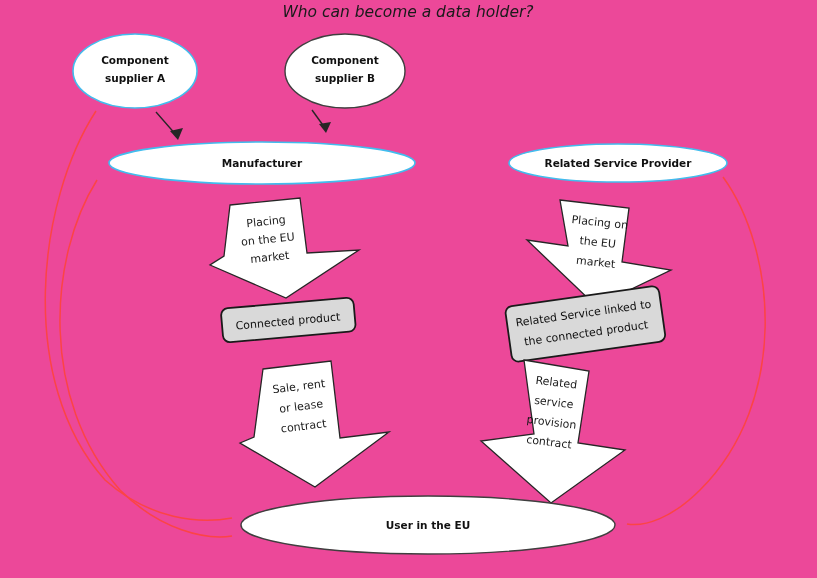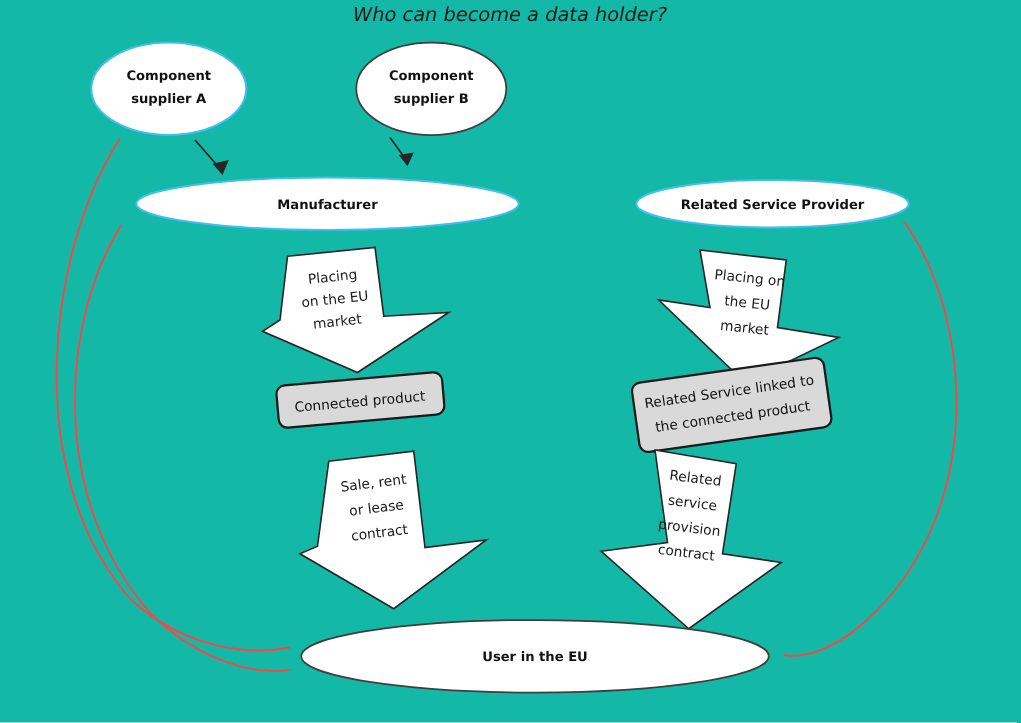--- a/index.html
+++ b/index.html
@@ -7,21 +7,21 @@
     padding: 0;
     background: #ffffff;
   }
   body {
     font-family: "Liberation Sans", sans-serif;
   }
   #canvas {
     position: relative;
     width: 817px;
     height: 578px;
-    background: #14b8a6;
+    background: #ec4899;
     overflow: hidden;
   }
   svg#diagram {
     position: absolute;
     left: 0;
     top: 0;
     width: 817px;
     height: 578px;
   }
   .title-text {

